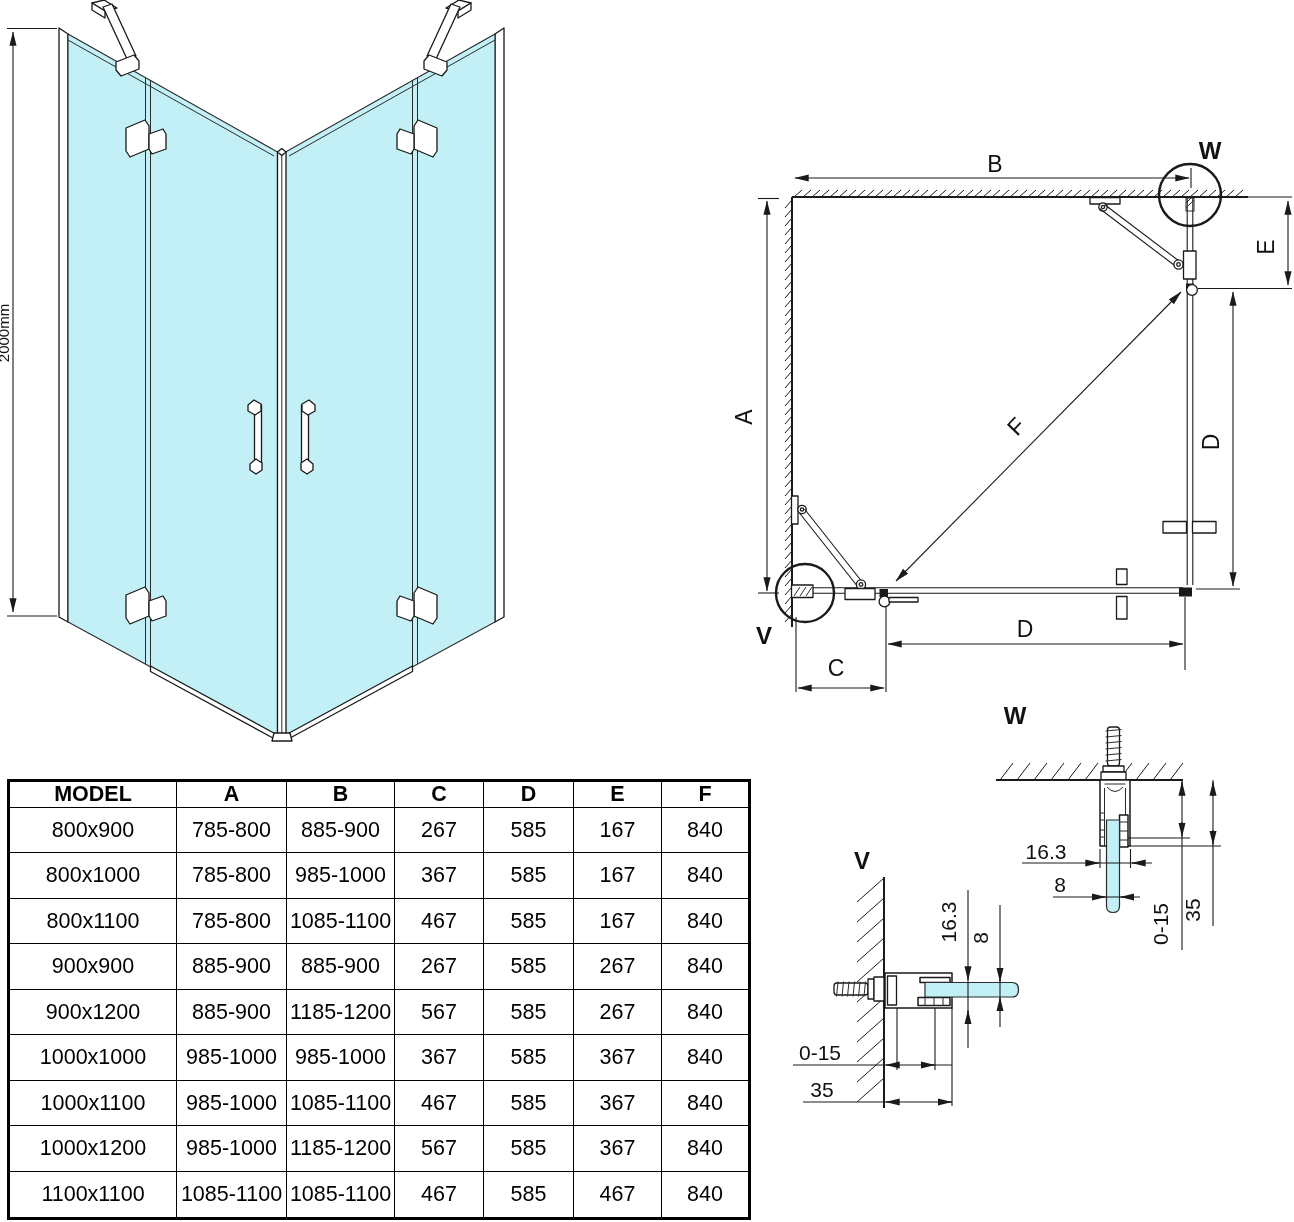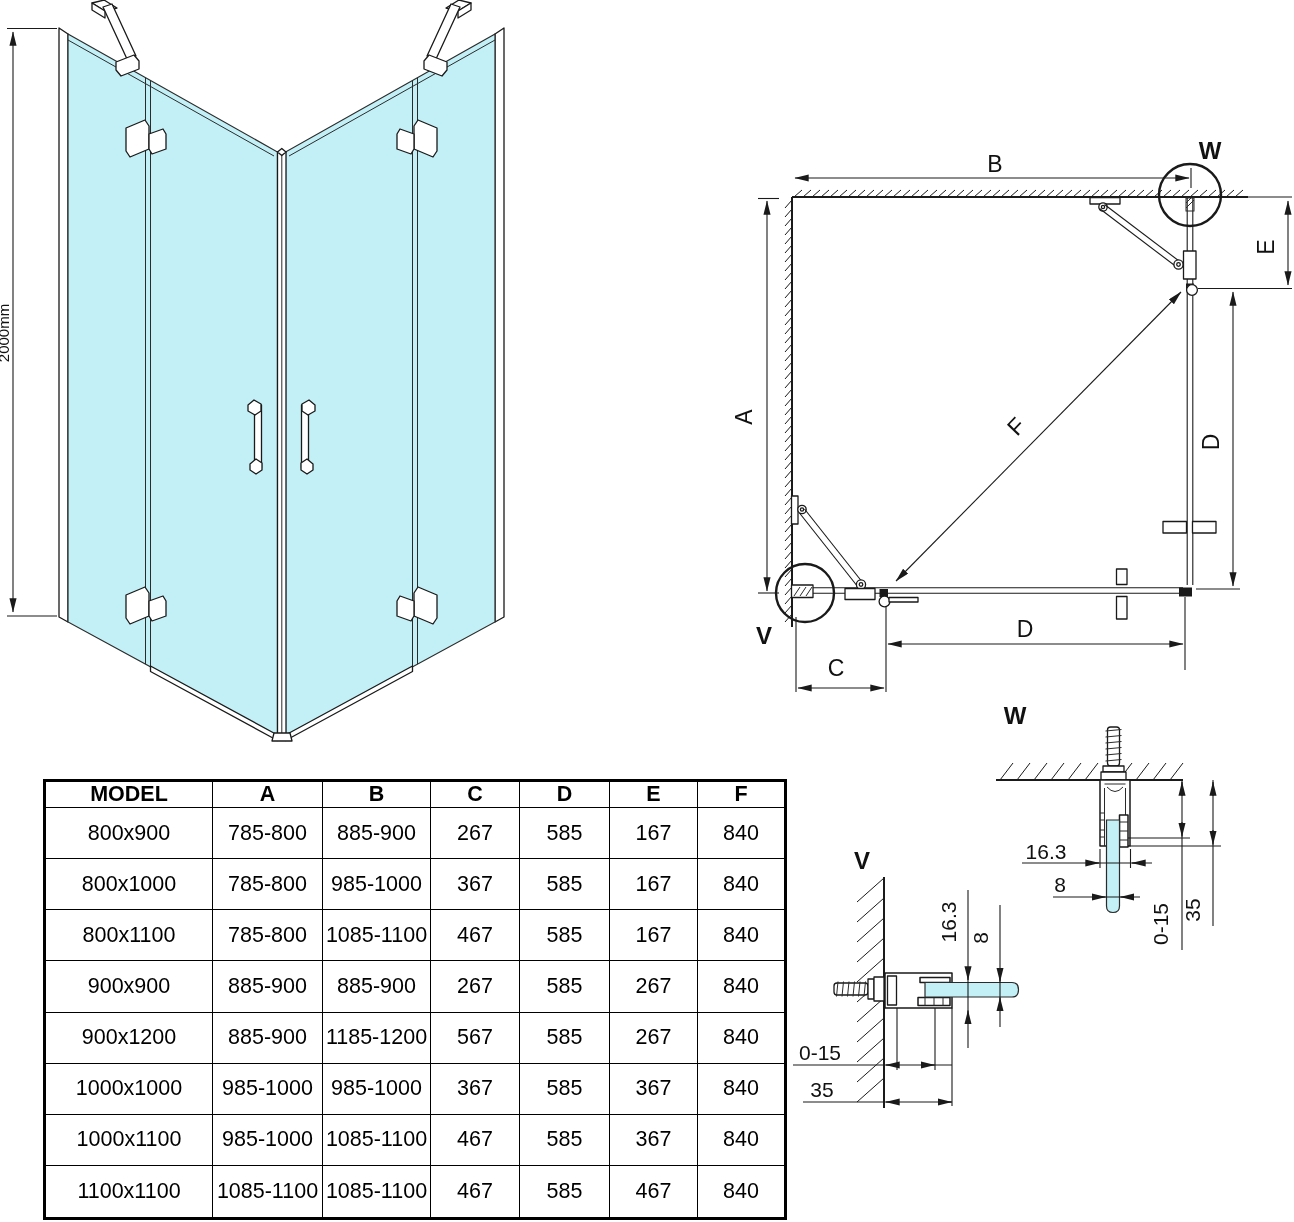--- a/index.html
+++ b/index.html
@@ -12,21 +12,21 @@
   .b24{font-size:24px;font-weight:bold;}
   .wh{fill:#fff;stroke:#1a1a1a;stroke-width:1.3;stroke-linejoin:round;}
   .wh2{fill:#fff;stroke:#1a1a1a;stroke-width:1.5;stroke-linejoin:round;}
   .hair{stroke:#2b2b2b;stroke-width:1;fill:none;}
   .thin{stroke:#1a1a1a;stroke-width:1.1;fill:none;}
   .dim{stroke:#1a1a1a;stroke-width:1.1;fill:none;}
   .med{stroke:#1a1a1a;stroke-width:2;fill:none;}
   .thk{stroke:#1a1a1a;stroke-width:2.4;fill:none;}
   .glass{stroke:#2b2b2b;stroke-width:1.2;}
   .hatch line{stroke:#1a1a1a;stroke-width:1;}
-  #tablewrap{position:absolute;left:7px;top:779px;margin-left:36px;}
+  #tablewrap{position:absolute;left:7px;top:779px;}
   table{border-collapse:collapse;table-layout:fixed;width:742px;height:441px;border:3px solid #000;}
   th,td{border:1.6px solid #000;text-align:center;vertical-align:middle;padding:0;font-size:21.5px;color:#000;}
   th{font-weight:bold;}
   thead tr{height:27px;}
 </style>
 </head>
 <body>
 
 <div id="root">
 <svg width="1294" height="1222" viewBox="0 0 1294 1222">
@@ -504,20 +504,29 @@
           <tr>
             <td>1000x1100</td>
             <td>985-1000</td>
             <td>1085-1100</td>
             <td>467</td>
             <td>585</td>
             <td>367</td>
             <td>840</td>
           </tr>
           <tr>
+            <td>1000x1200</td>
+            <td>985-1000</td>
+            <td>1185-1200</td>
+            <td>567</td>
+            <td>585</td>
+            <td>367</td>
+            <td>840</td>
+          </tr>
+          <tr>
             <td>1100x1100</td>
             <td>1085-1100</td>
             <td>1085-1100</td>
             <td>467</td>
             <td>585</td>
             <td>467</td>
             <td>840</td>
           </tr>
         </tbody>
   </table>

